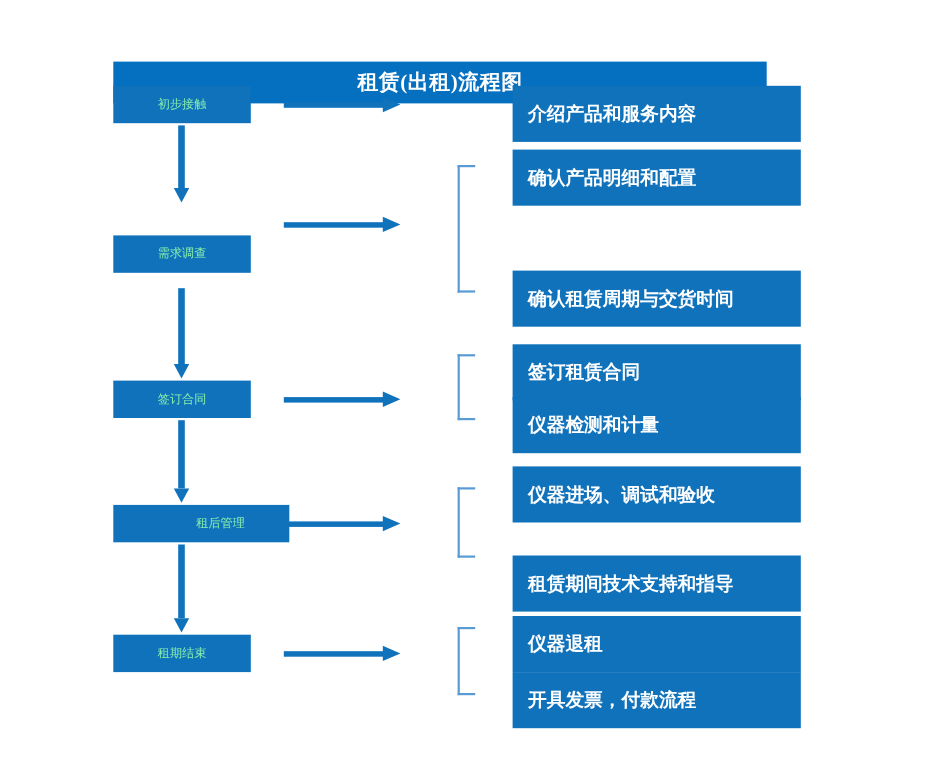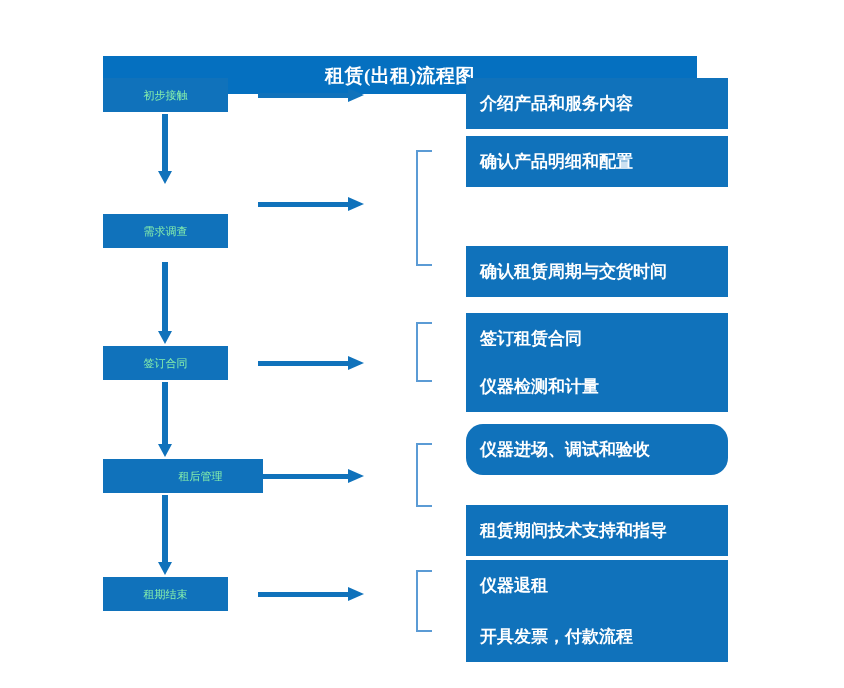--- a/index.html
+++ b/index.html
@@ -233,21 +233,21 @@
   </div>
 
   <div class="detail-box" style="top:313px;">
     <span class="detail-label">签订租赁合同</span>
   </div>
 
   <div class="detail-box" style="top:361px;">
     <span class="detail-label">仪器检测和计量</span>
   </div>
 
-  <div class="detail-box" style="top:424px;border-radius:17px;">
+  <div class="detail-box" style="top:424px;">
     <span class="detail-label">仪器进场、调试和验收</span>
   </div>
 
   <div class="detail-box" style="top:489px;margin-top:16px;">
     <span class="detail-label">租赁期间技术支持和指导</span>
   </div>
 
   <div class="detail-box" style="top:560px;">
     <span class="detail-label">仪器退租</span>
   </div>

